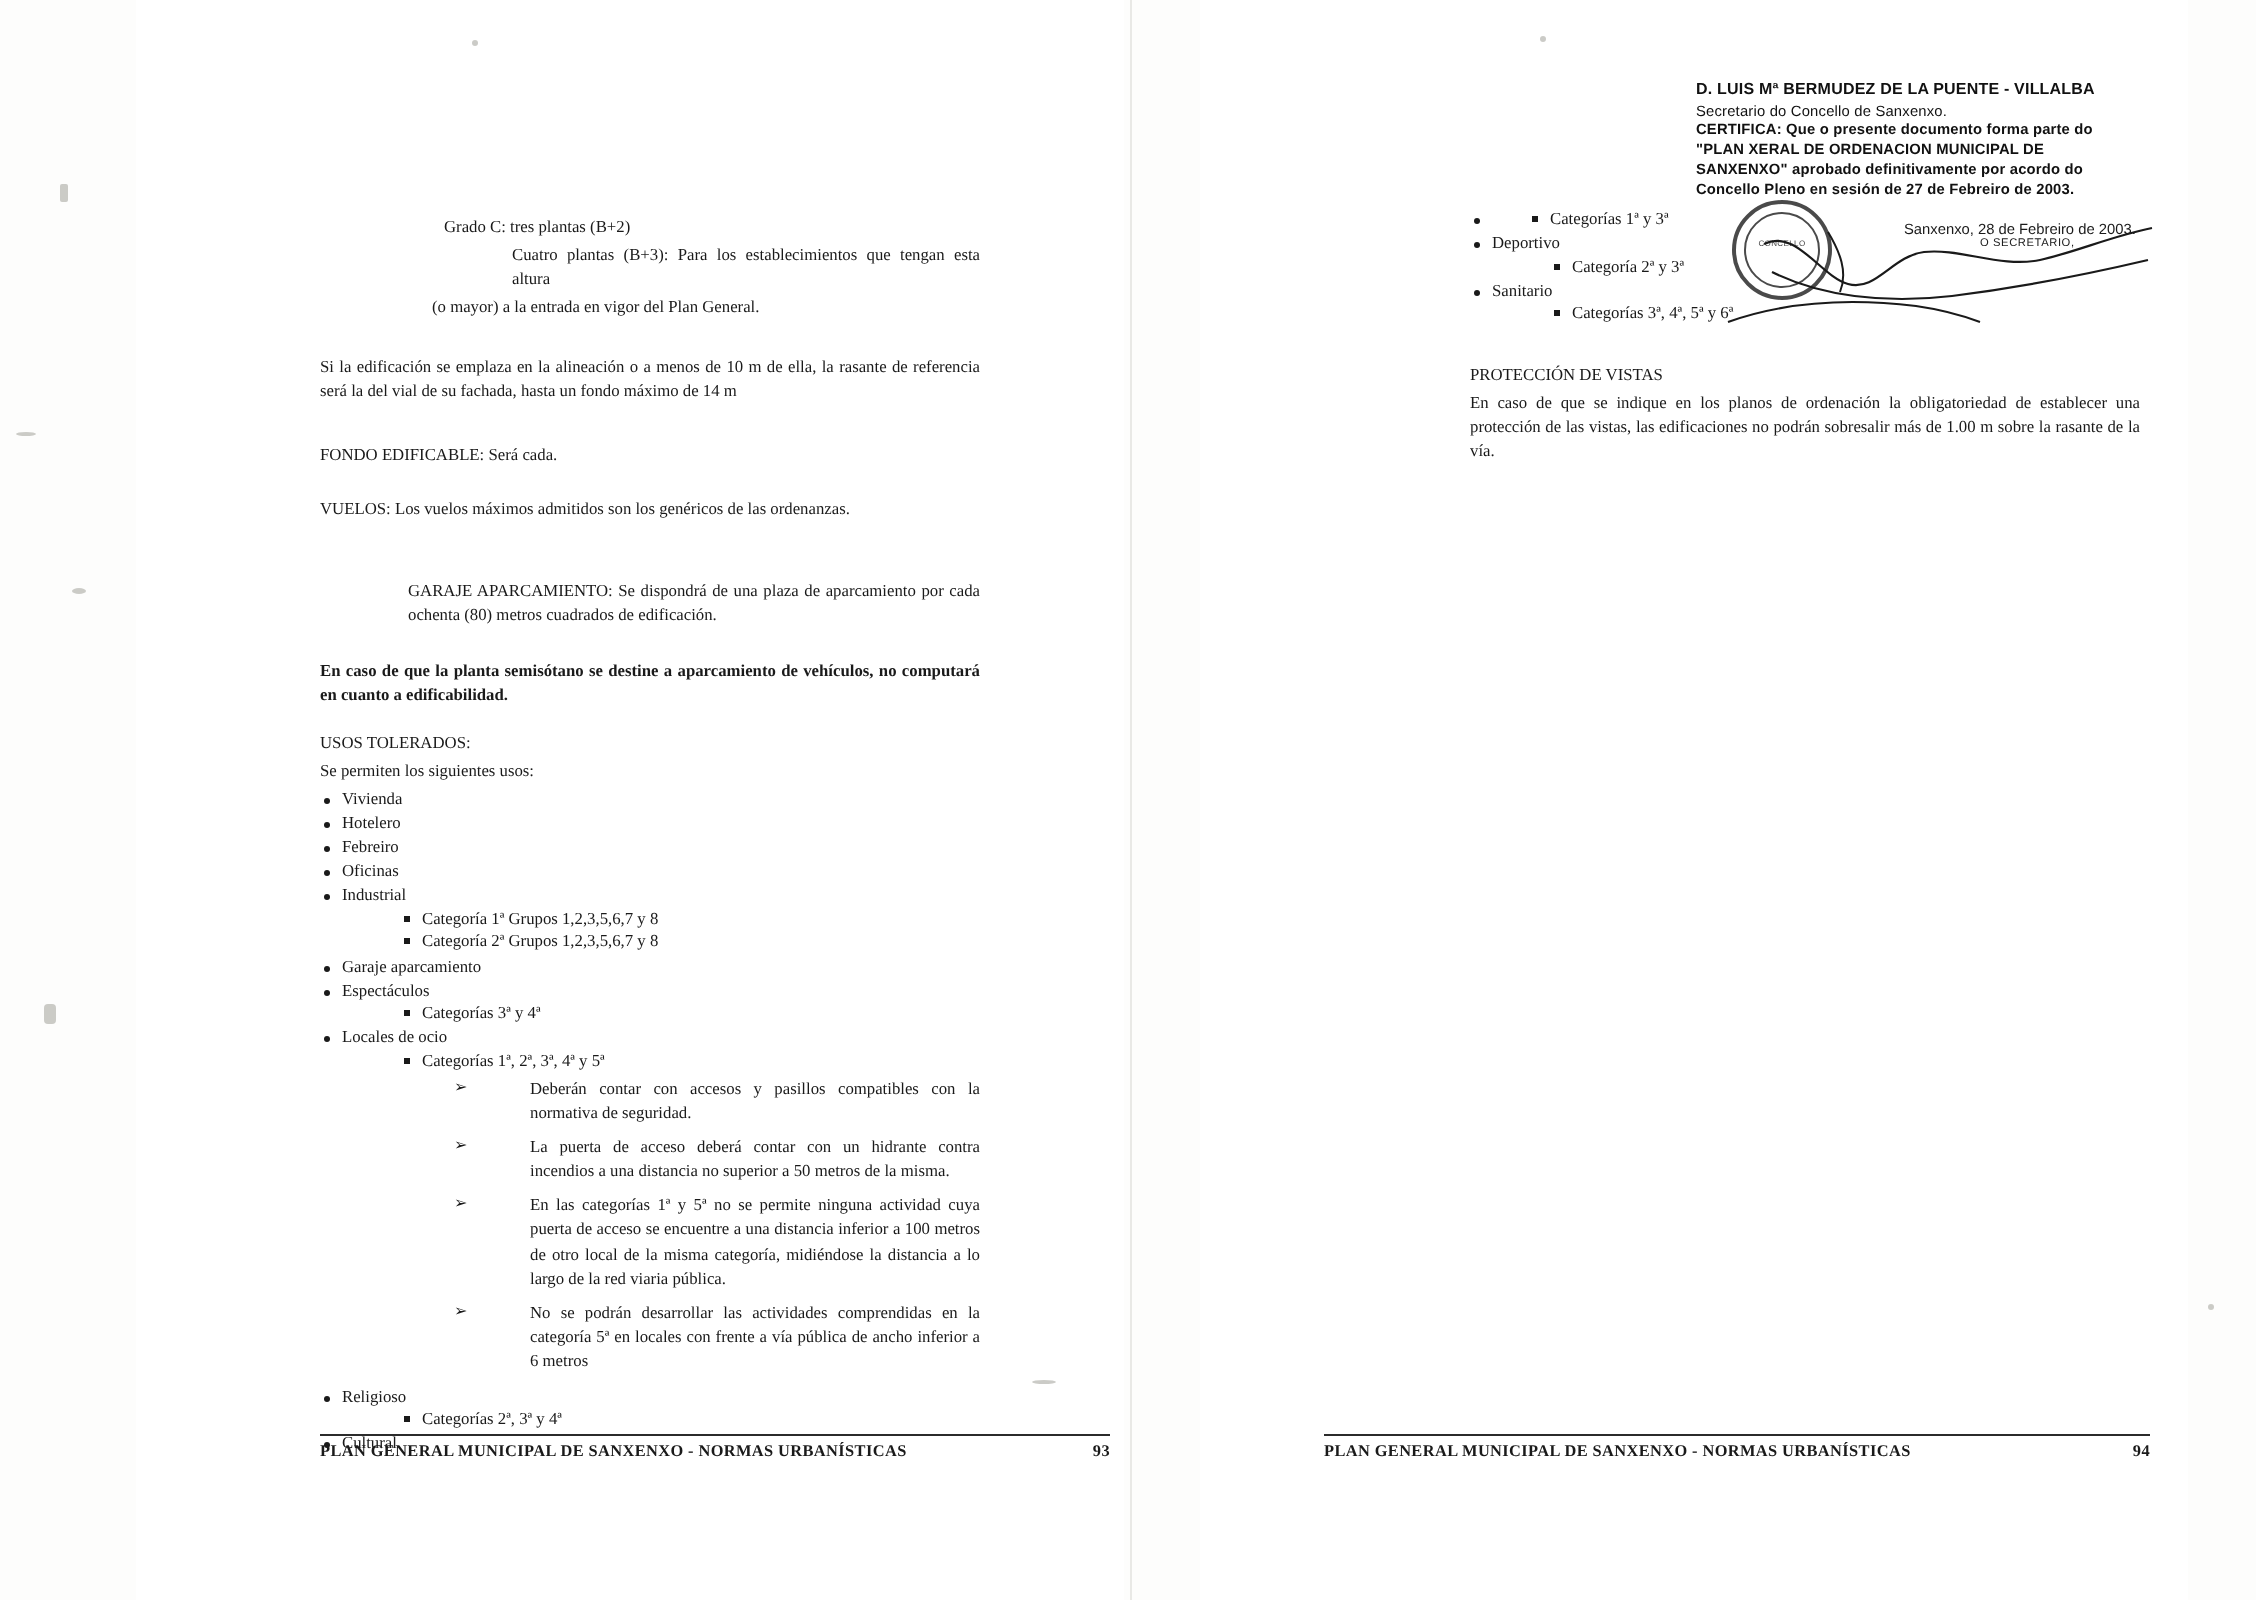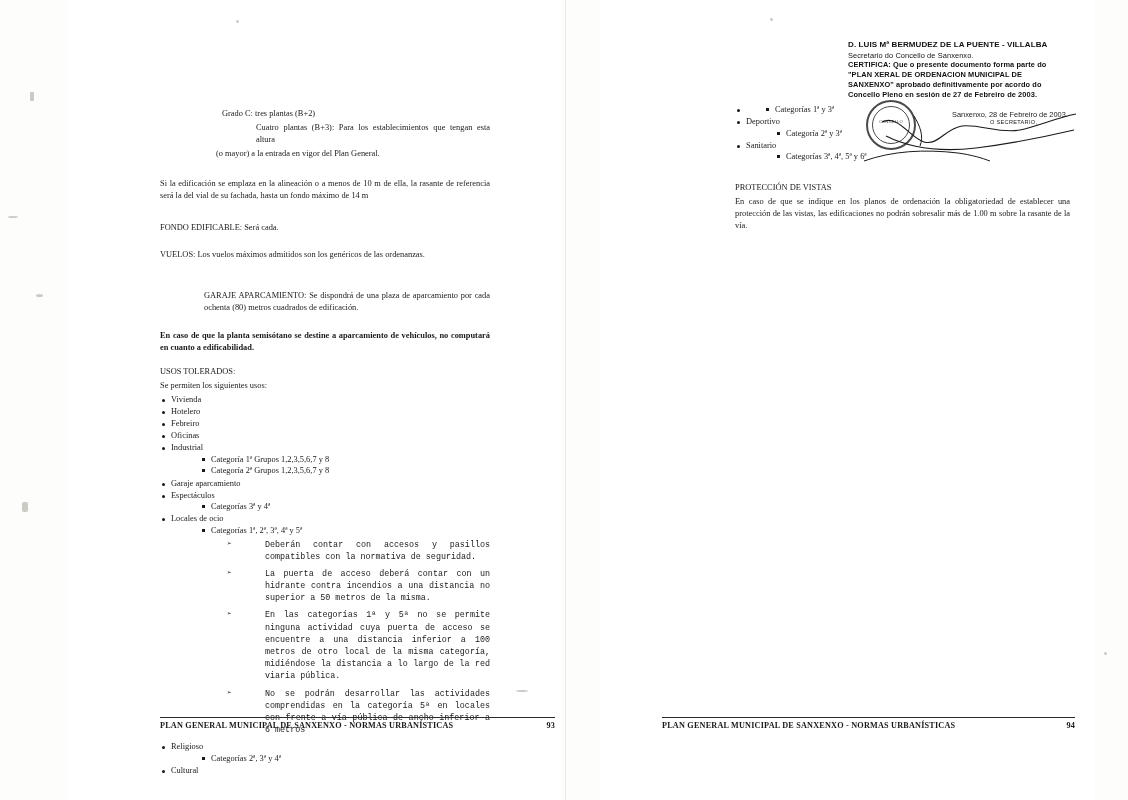--- a/index.html
+++ b/index.html
@@ -92,21 +92,20 @@
   ul.lvl3 {
     list-style: none;
     margin: 2px 0 2px 0;
     padding: 0 0 0 56px;
   }
   ul.lvl3 > li {
     position: relative;
     padding-left: 38px;
     margin-bottom: 5px;
     line-height: 1.45;
-    font-family: Liberation Mono, monospace;
   }
   ul.lvl3 > li::before {
     content: "\27A2";
     position: absolute;
     left: 0;
     top: -1px;
     font-size: 8px;
     color: #1a1a1a;
   }
 

